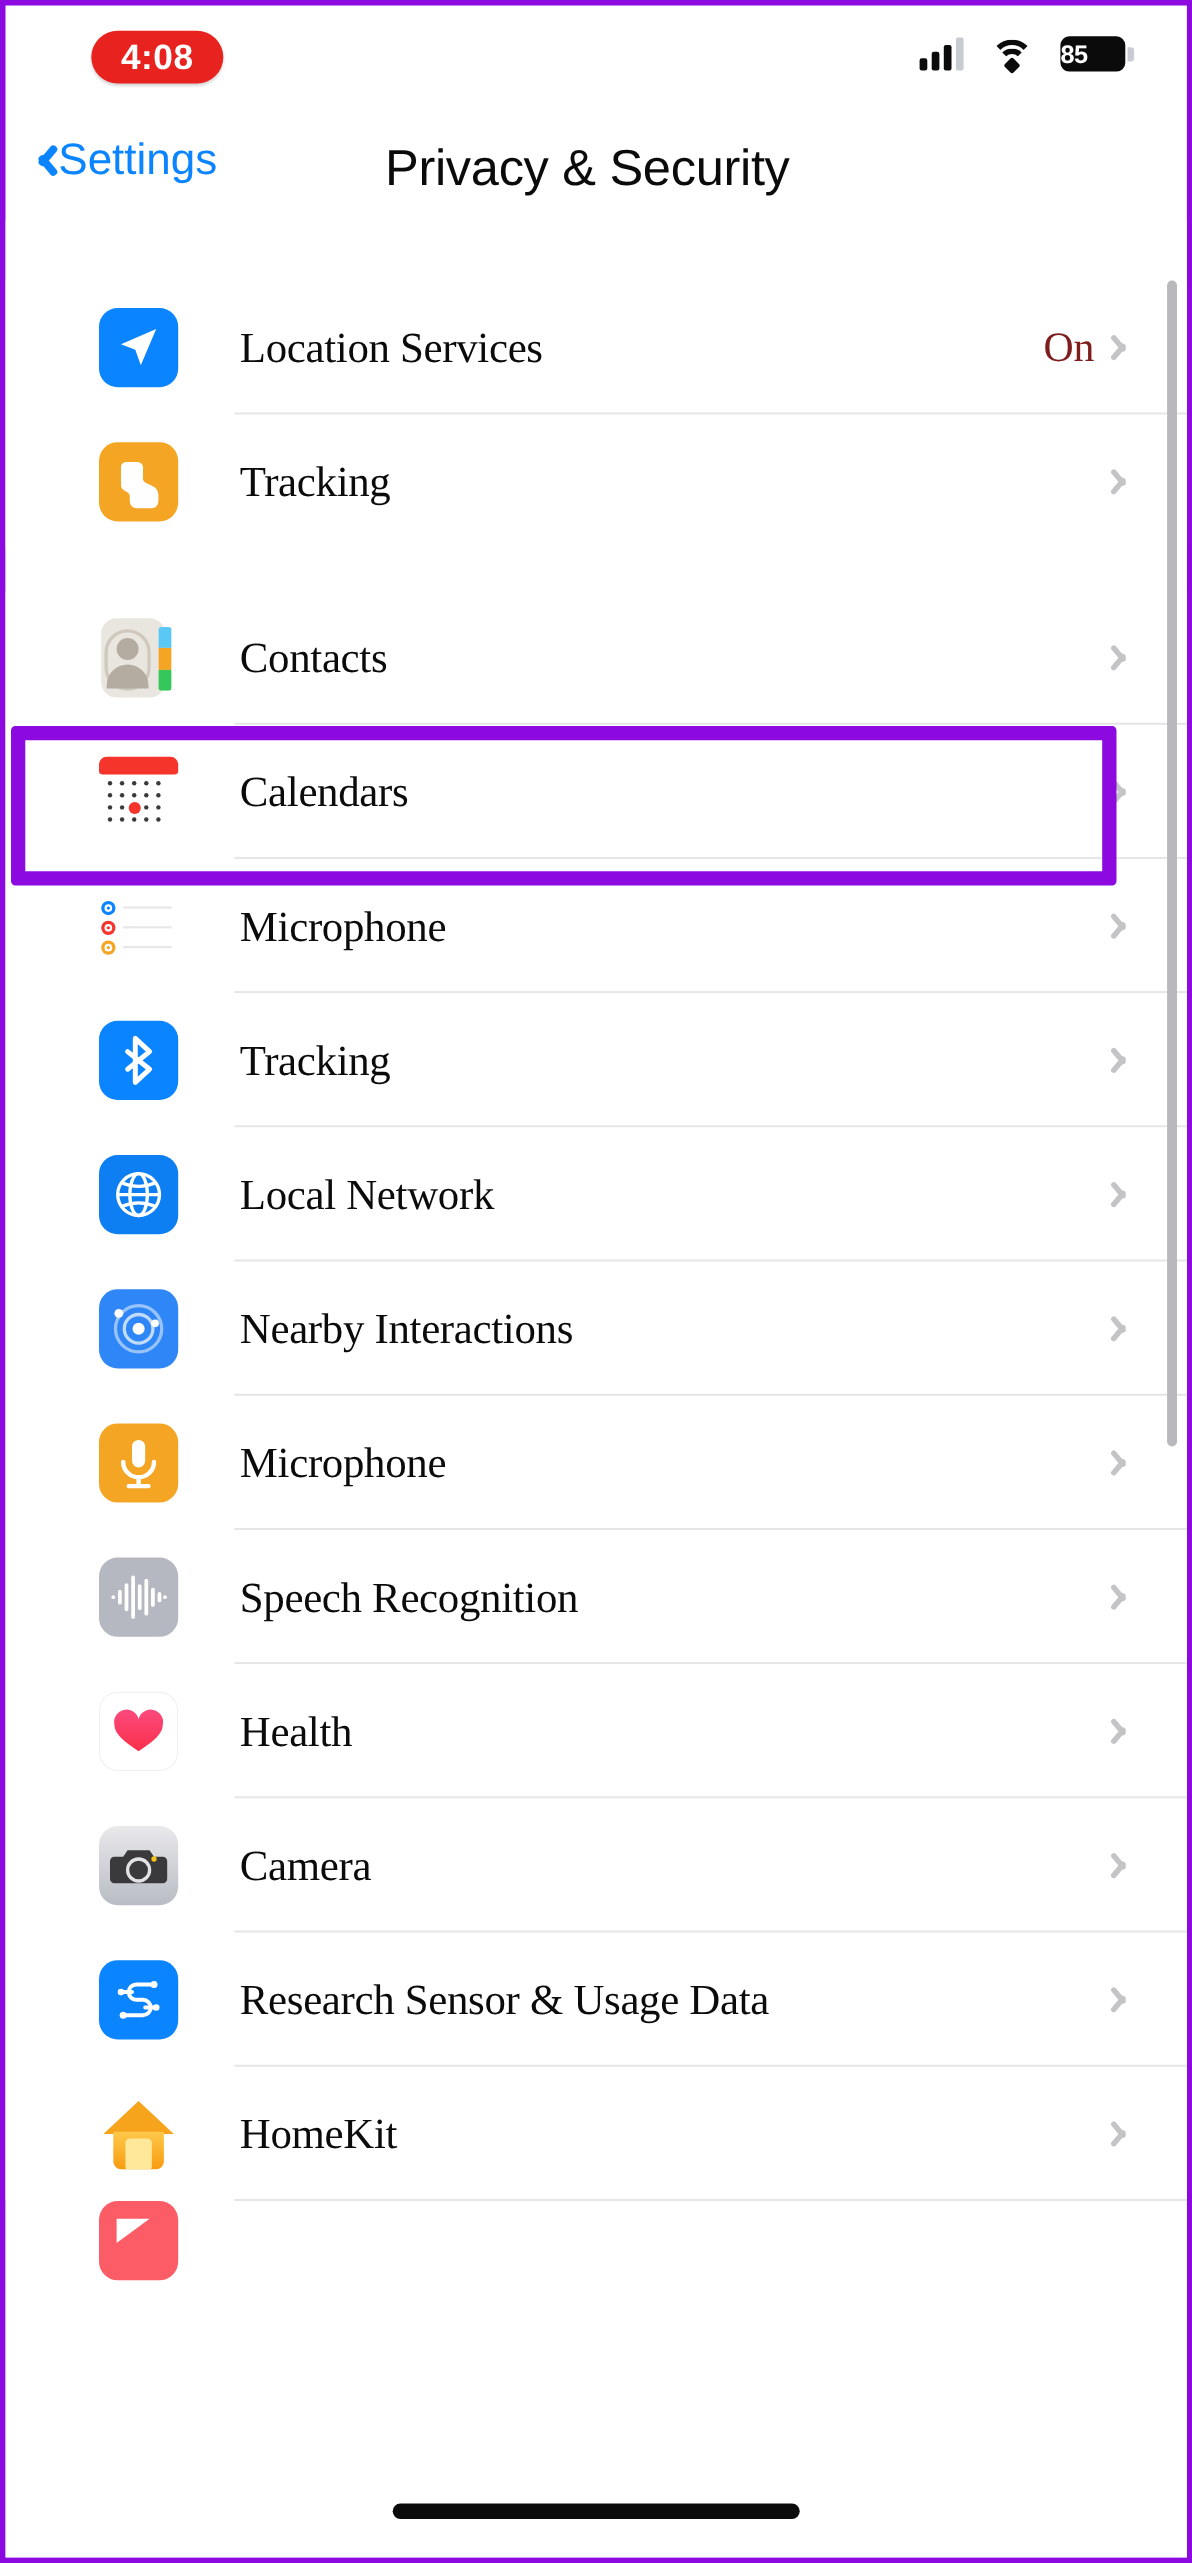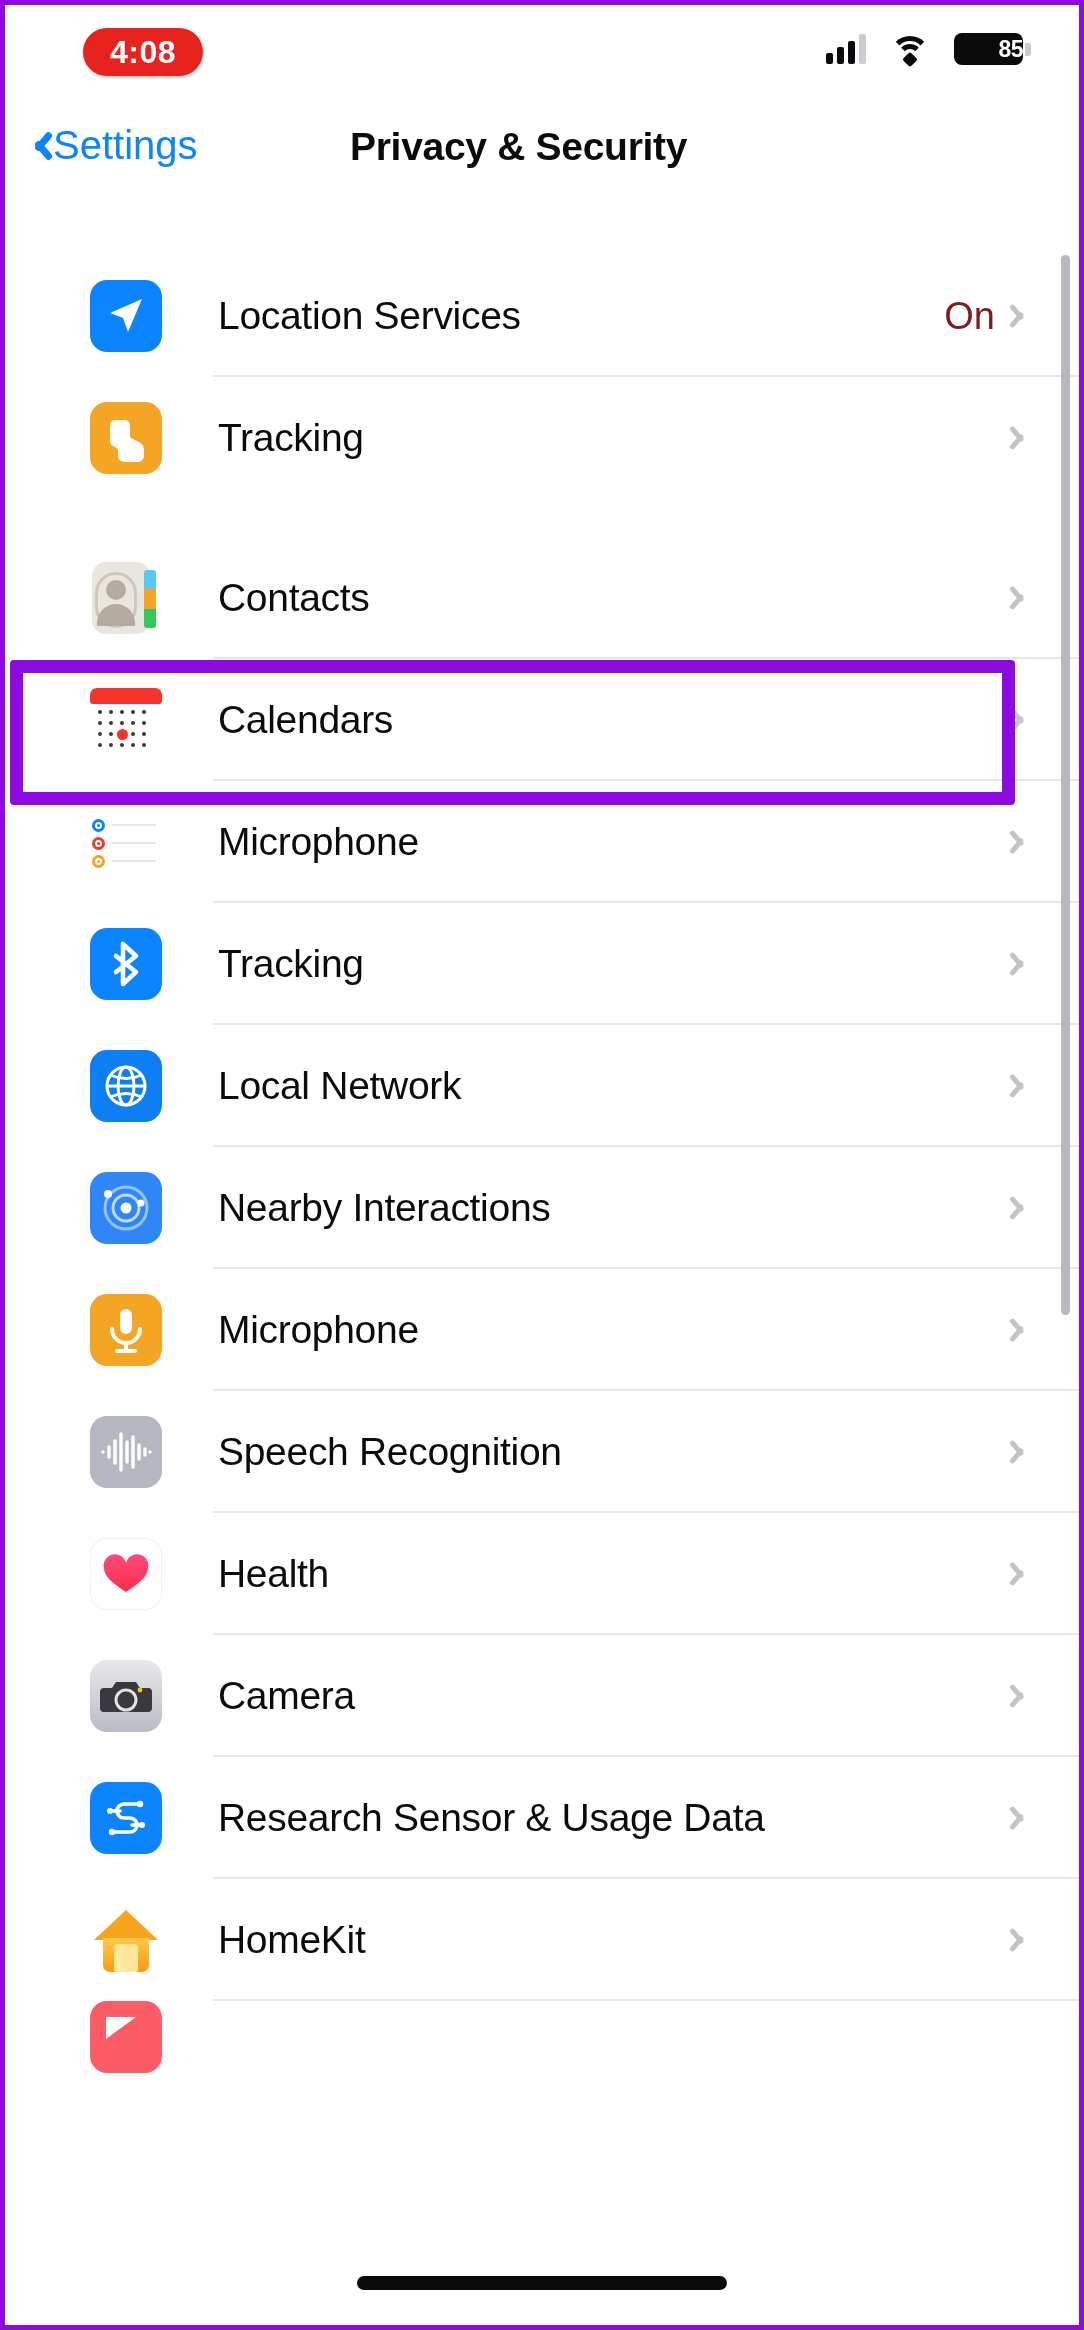--- a/index.html
+++ b/index.html
@@ -55,22 +55,22 @@
   .wifi-ic .a2 { width:25px; height:25px; top:10px; }
   .wifi-ic .dot {
     position:absolute; left:50%; top:20px; transform:translateX(-50%) rotate(45deg);
     width:11px; height:11px; background:#0b0b0b; border-radius:2px;
   }
 
   .battery {
     position:relative; display:flex; align-items:center;
   }
   .batt-body {
-    width:69px; height:32px; background:#0b0b0b;
-    border-radius:8px; display:flex; align-items:center; justify-content:flex-end;
+    width:59px; height:32px; background:#0b0b0b;
+    border-radius:8px; display:flex; align-items:center; justify-content:flex-start;
   }
   .batt-body span { color:#fff; font-size:23px; font-weight:700; letter-spacing:-.5px; }
   .batt-tip {
     width:6px; height:13px; background:#c9cbd2;
     border-radius:0 3px 3px 0; margin-left:2px;
   }
 
   
   #nav-bar {
     position:absolute; top:100px; left:0; right:0; height:95px;
@@ -85,29 +85,29 @@
   }
   .chev-back::before, .chev-back::after {
     content:""; position:absolute; left:8px; width:7px; height:22px;
     background:#0a84ff; border-radius:3px;
   }
   .chev-back::before { top:1px; transform:rotate(40deg); transform-origin:bottom center; }
   .chev-back::after  { bottom:1px; transform:rotate(-40deg); transform-origin:top center; }
   #back-label { color:#0a84ff; font-size:40px; font-weight:400; }
   #page-title {
     position:absolute; left:345px; top:20px;
-    font-size:39px; font-weight:700; color:#0b0b0b; letter-spacing:-.3px;
+    font-size:46px; font-weight:400; color:#0b0b0b; letter-spacing:-.3px;
   }
 
   
   #list-scroll {
     position:absolute; top:195px; left:0; right:0; bottom:0;
     background:#ffffff;
   }
-  .group { position:relative; }
+  .group { position:relative;font-family:Liberation Serif, serif; }
   .spacer-top { height:55px; }
   .group-gap { height:38px; }
 
   .row {
     position:relative; height:122px;
     display:flex; align-items:center;
     padding-left:85px; padding-right:48px;
     cursor:pointer; background:#fff;
   }
   .row .sep {

